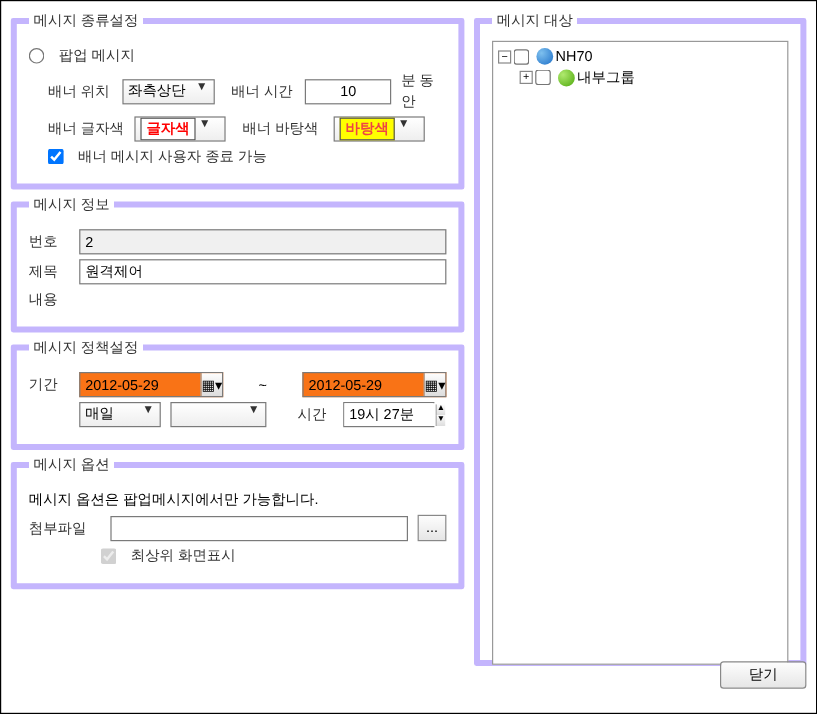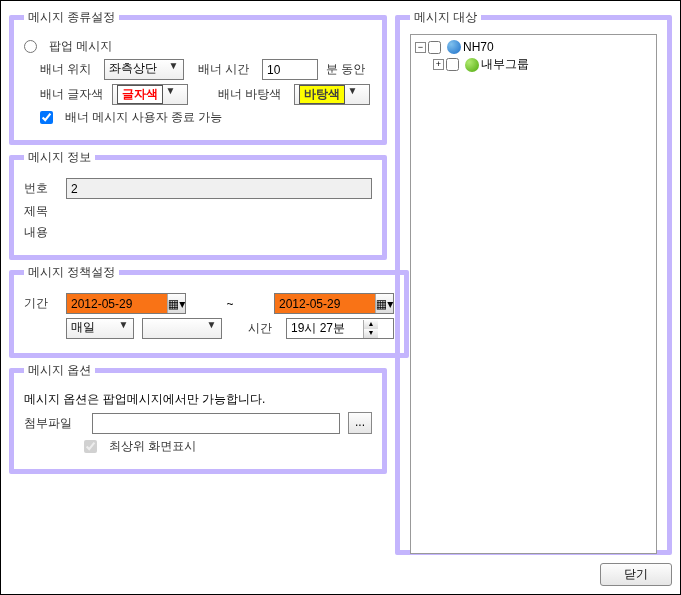--- a/index.html
+++ b/index.html
@@ -78,21 +78,21 @@
       padding: 0 4px;
       font-weight: bold;
       border: 1px solid #555;
       font-family: Liberation Serif, serif;
     }
     .red-text {
       color: #ff0000;
       background: #fff;
     }
     .blue-on-yellow {
-      color: #404040;
+      color: #ef4444;
       background: #ffff00;
     }
     input[type="text"] {
       height: 21px;
       border: 1px solid #7a7a7a;
       padding: 0 4px;
       background: #fff;
     }
     input[readonly] {
       background: #f0f0f0;
@@ -198,21 +198,21 @@
       width: 24px;
       height: 22px;
       border: 1px solid #888;
       background: linear-gradient(#fdfdfd,#e6e6e6);
       text-align: center;
       line-height: 18px;
       cursor: pointer;
     }
     .footer {
       position: absolute;
-      bottom: 8px;
+      bottom: 20px;
       right: 8px;
     }
     .btn {
       min-width: 72px;
       height: 23px;
       border: 1px solid #888;
       background: linear-gradient(#fdfdfd,#e6e6e6);
       border-radius: 3px;
       cursor: pointer;
       text-align: center;
@@ -234,49 +234,50 @@
           <input type="radio" name="msgtype" style="">
           <label class="static">팝업 메시지</label>
         </div>
         <div class="row indent">
           <label class="static" style="width:56px">배너 위치</label>
           <div class="combo" style="width:80px">
             <span style="flex:1">좌측상단</span>
             <span class="arrow">▼</span>
           </div>
           <label class="static" style="width:56px; margin-left:6px">배너 시간</label>
-          <input type="text" style="width: 56px; text-align: left;" value="10">
+          <input type="text" style="width: 72px; text-align: center;" value="10">
           <label class="static">분 동안</label>
         </div>
         <div class="row indent">
           <label class="static" style="width:64px">배너 글자색</label>
           <div class="combo" style="width:76px">
             <span class="color-swatch red-text">글자색</span>
             <span class="arrow">▼</span>
           </div>
-          <label class="static" style="width:68px; margin-left:22px">배너 바탕색</label>
+          <label class="static" style="width:68px; margin-left:6px">배너 바탕색</label>
           <div class="combo" style="width:76px">
             <span class="color-swatch blue-on-yellow">바탕색</span>
             <span class="arrow">▼</span>
           </div>
         </div>
         <div class="row indent">
           <input type="checkbox" checked="" style="">
           <label class="static">배너 메시지 사용자 종료 가능</label>
         </div>
       </fieldset>
 
       <fieldset>
         <legend>메시지 정보</legend>
         <div class="row">
           <label class="static label-col">번호</label>
           <input type="text" readonly="" style="flex: 1 1 0%;" value="2">
         </div>
         <div class="row">
           <label class="static label-col">제목</label>
+          <input type="text" style="flex: 1 1 0%;" value="원격제어">
         </div>
         <div class="row" style="align-items:flex-start">
           <label class="static label-col">내용</label>
         </div>
       </fieldset>
 
       <fieldset>
         <legend>메시지 정책설정</legend>
         <div class="row">
           <label class="static label-col">기간</label>
@@ -294,21 +295,21 @@
           <span class="label-col"></span>
           <div class="combo" style="width:68px">
             <span style="flex:1">매일</span>
             <span class="arrow">▼</span>
           </div>
           <div class="combo disabled" style="width:80px">
             <span style="flex:1"></span>
             <span class="arrow">▼</span>
           </div>
           <label class="static" style="width:30px; margin-left:18px">시간</label>
-          <div class="spinner" style="width:108px">
+          <div class="spinner" style="width:76px">
             <input type="text" style="width: 76px;" value="19시 27분">
             <div class="spin-btns">
               <div>▲</div>
               <div>▼</div>
             </div>
           </div>
         </div>
       </fieldset>
 
       <fieldset>

